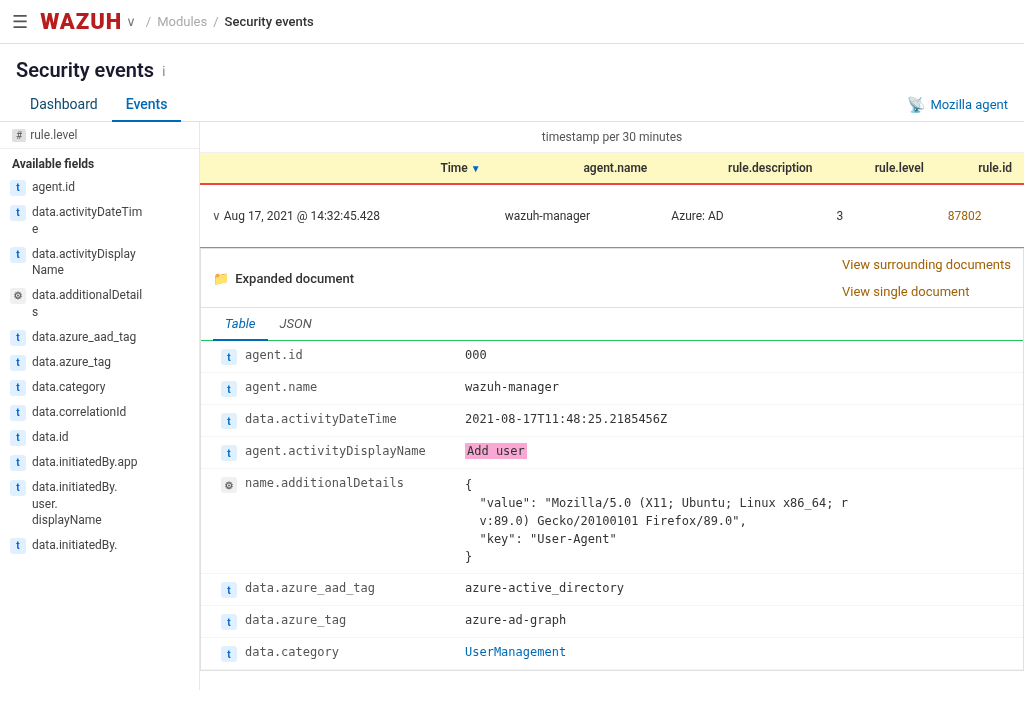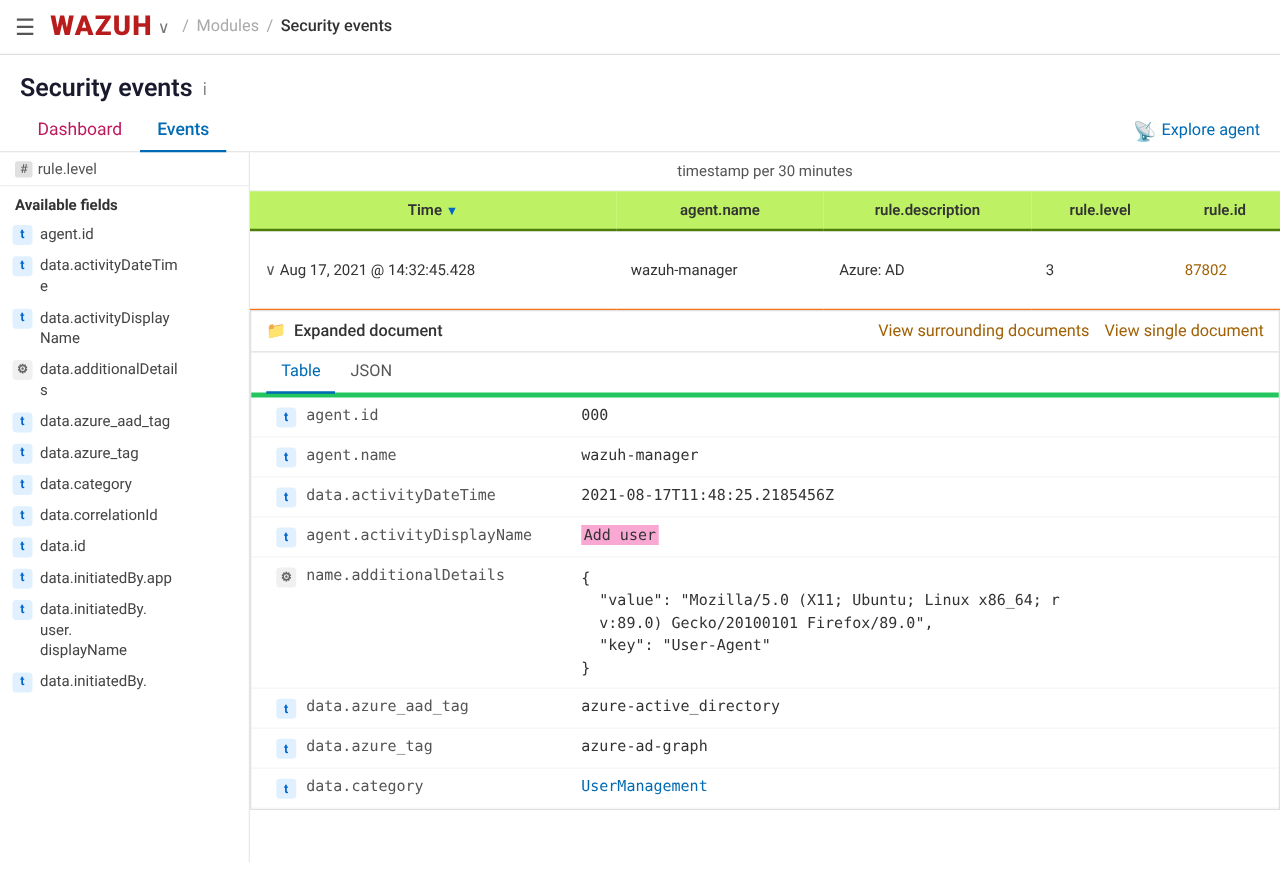--- a/index.html
+++ b/index.html
@@ -24,21 +24,21 @@
     .page-title { font-size: 20px; font-weight: 600; color: #1a1a2e; margin-right: 8px; }
     .info-icon { color: #888; font-size: 14px; cursor: pointer; }
 
     
     .tab-bar {
       display: flex; align-items: center; border-bottom: 1px solid #e0e0e0;
       padding: 0 16px; justify-content: space-between;
     }
     .tabs { display: flex; }
     .tab {
-      padding: 8px 14px; font-size: 14px; cursor: pointer; color: #be185d;
+      padding: 8px 14px; font-size: 14px; cursor: pointer; color: #0c4a6e;
       border-bottom: 2px solid transparent; margin-bottom: -1px;
     }
     .tab.active { color: #006bb4; border-bottom: 2px solid #006bb4; font-weight: 500; }
     .explore-agent { color: #006bb4; font-size: 13px; cursor: pointer; display: flex; align-items: center; gap: 4px; }
     .wifi-icon { font-size: 15px; }
 
     
     .main-layout { display: flex; height: calc(701px - 44px - 52px - 37px); }
 
     
@@ -71,41 +71,41 @@
 
     
     .timestamp-header {
       text-align: center; padding: 8px; font-size: 12px; color: #555;
       border-bottom: 1px solid #f0f0f0;
     }
 
     
     .data-table { width: 100%; border-collapse: collapse; }
     .data-table th {
-      padding: 8px 12px; text-align: center; font-size: 12px; font-weight: 600;
-      color: #333; border-bottom: 2px solid #4d7c0f; white-space: nowrap;
-      background: #bef264;
+      padding: 8px 12px; text-align: right; font-size: 12px; font-weight: 600;
+      color: #333; border-bottom: 2px solid #ef4444; white-space: nowrap;
+      background: #fef9c3;
     }
     .data-table th .sort-arrow { color: #0066cc; font-size: 10px; }
     .data-table td { padding: 24px 12px; font-size: 12px; color: #333; border-bottom: 1px solid #f97316; vertical-align: top; }
     .expand-btn { cursor: pointer; color: #555; font-size: 12px; background: none; border: none; }
     .link-blue { color: #a16207; text-decoration: none; cursor: pointer; }
 
     
     .expanded-doc { border: 1px solid #e0e0e0; margin: 0; background: #fff; }
     .expanded-doc-header {
       display: flex; align-items: center; justify-content: space-between;
       padding: 8px 12px; border-bottom: 1px solid #e0e0e0;
     }
     .expanded-doc-title { display: flex; align-items: center; gap: 6px; font-size: 13px; font-weight: 500; color: #333; }
     .folder-icon { color: #777; }
-    .expanded-doc-links { display: flex; gap: 12px; }
-
-    
-    .sub-tabs { display: flex; padding: 0 12px; border-bottom: 4px solid #22c55e; }
+    .expanded-doc-links { display: flex; gap: 12px; flex-direction: column; }
+
+    
+    .sub-tabs { display: flex; padding: 0 12px; border-bottom: 1px solid #22c55e; font-style: italic; }
     .sub-tab {
       padding: 8px 12px; font-size: 13px; cursor: pointer; color: #555;
       border-bottom: 2px solid transparent; margin-bottom: -1px;
     }
     .sub-tab.active { color: #006bb4; border-bottom: 2px solid #006bb4; }
 
     
     .field-row {
       display: flex; align-items: flex-start; padding: 7px 20px;
       border-bottom: 1px solid #f5f5f5;
@@ -135,21 +135,21 @@
   <span class="info-icon">ℹ</span>
 </div>
 
 <div class="tab-bar">
   <div class="tabs">
     <div class="tab">Dashboard</div>
     <div class="tab active">Events</div>
   </div>
   <div class="explore-agent">
     <span class="wifi-icon">📡</span>
-    <span>Explore agent</span>
+    <span>Mozilla agent</span>
   </div>
 </div>
 
 <div class="main-layout">
 
   <div class="sidebar">
     <div class="sidebar-rule-level">
       <span class="hash-badge">#</span>
       <span>rule.level</span>
     </div>

